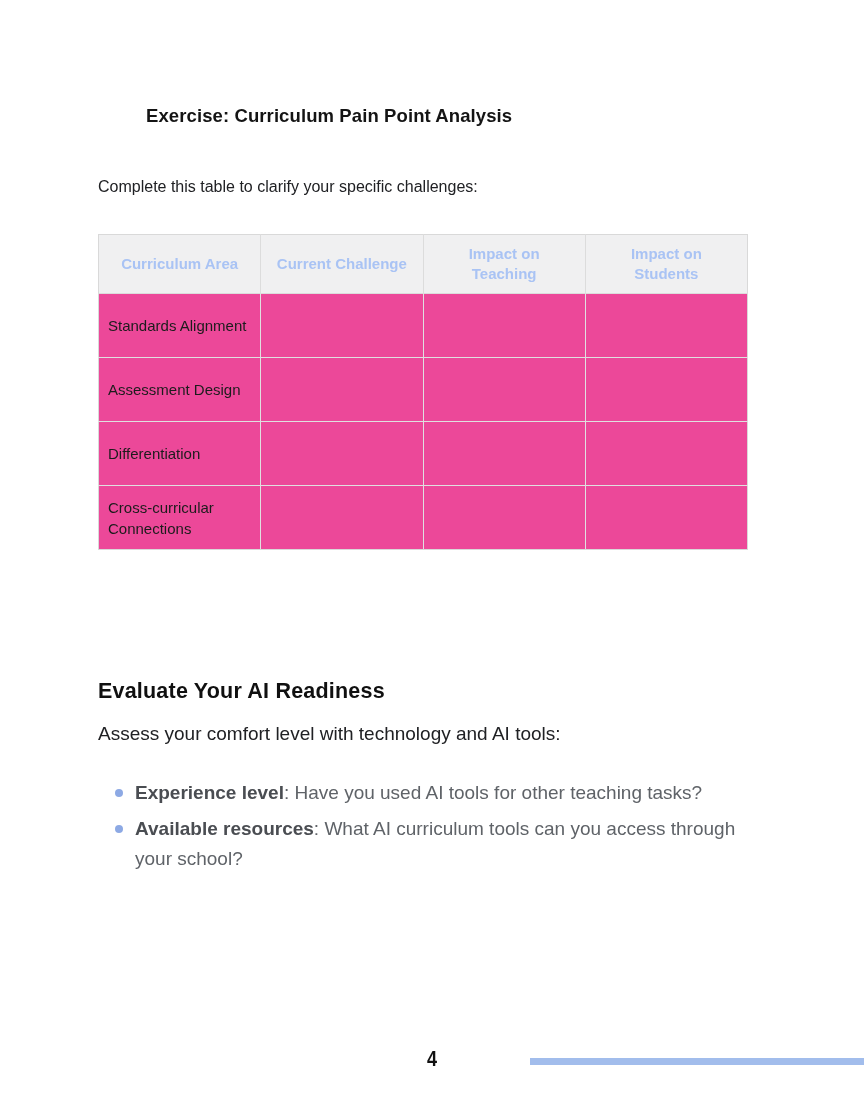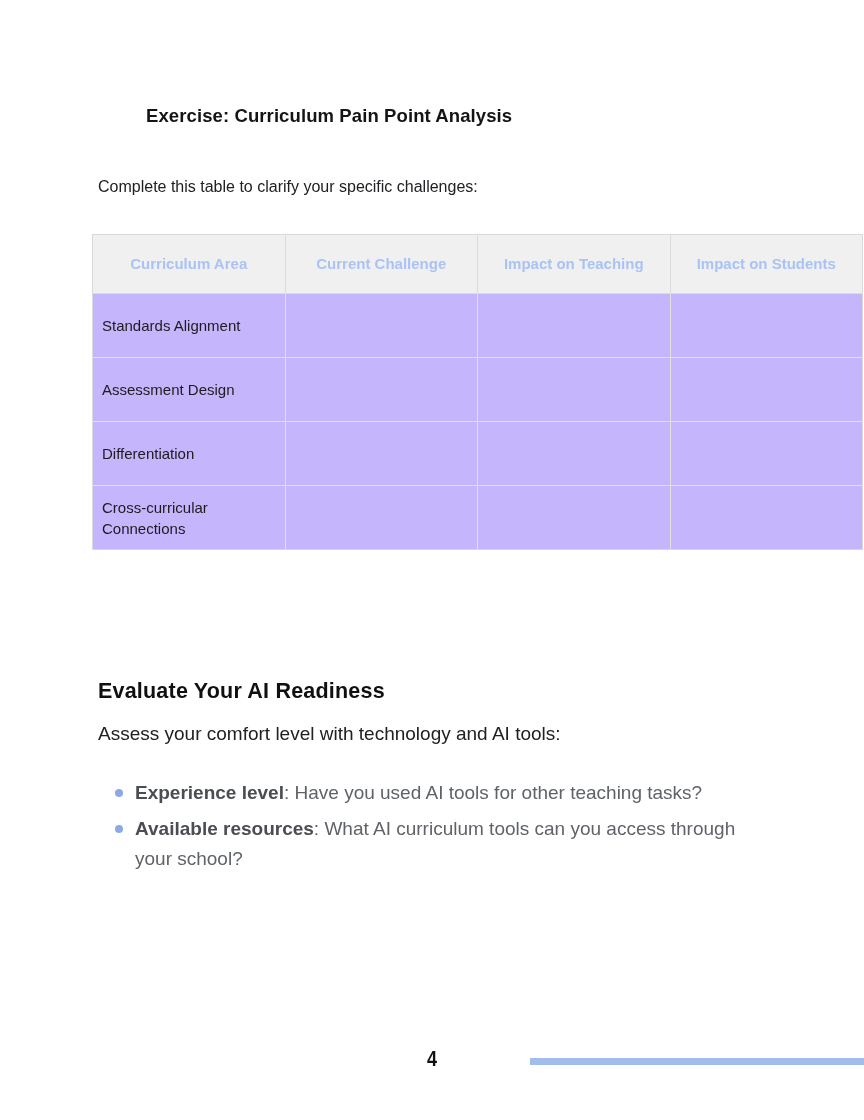--- a/index.html
+++ b/index.html
@@ -29,42 +29,42 @@
     position: absolute;
     left: 98px;
     top: 178px;
     font-size: 16px;
     font-weight: 400;
     color: #202124;
   }
 
   table.pain-point-table {
     position: absolute;
-    left: 92px;
+    left: 98px;
     top: 234px;
-    width: 771px;
+    width: 650px;
     border-collapse: collapse;
     table-layout: fixed;
   }
   .pain-point-table th {
     height: 59px;
     background: #f0f0f1;
     color: #a9c3f4;
     font-size: 15px;
     font-weight: 700;
     text-align: center;
     vertical-align: middle;
     border: 1px solid #dcdcdc;
     padding: 4px 14px;
     line-height: 20px;
   }
   .pain-point-table td {
     height: 64px;
     border: 1px solid #e0e0e0;
-    background: #c4b5fd;
+    background: #ec4899;
     vertical-align: middle;
   }
   .pain-point-table td.row-label {
     font-size: 15px;
     color: #1c1c1c;
     padding: 6px 8px 6px 9px;
     line-height: 21px;
   }
   .pain-point-table tr td:first-child,
   .pain-point-table tr th:first-child { border-left-color: #d9d9d9; }

